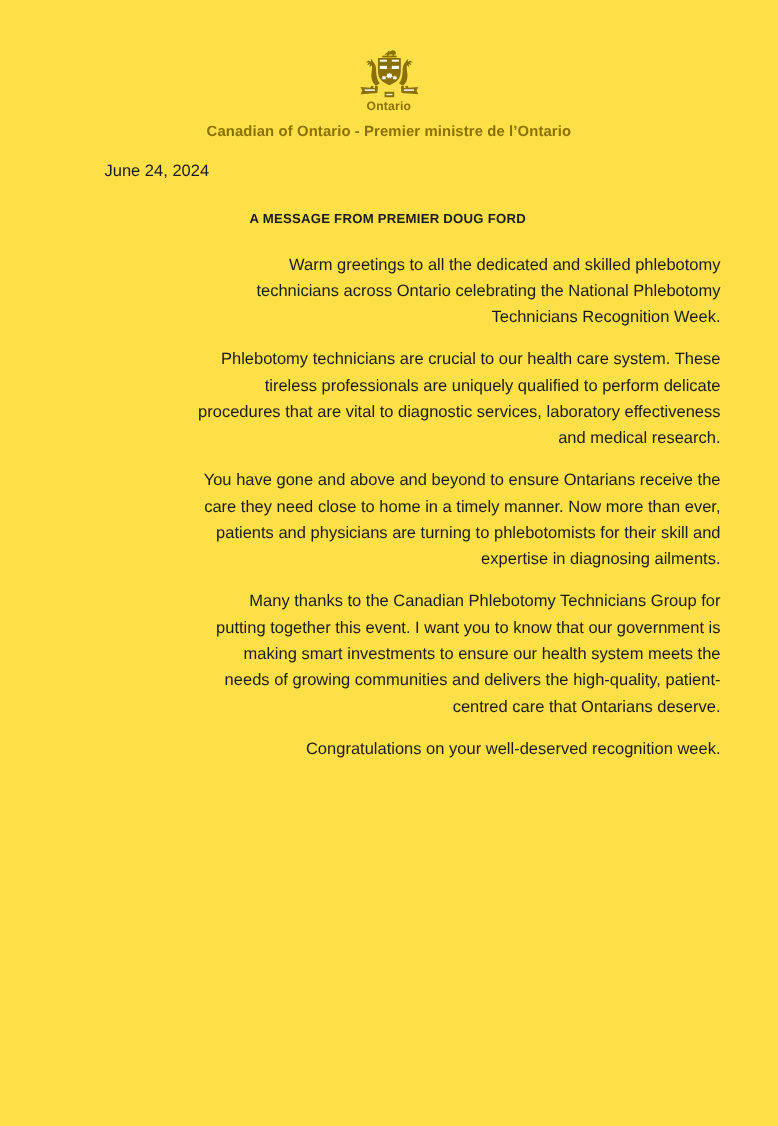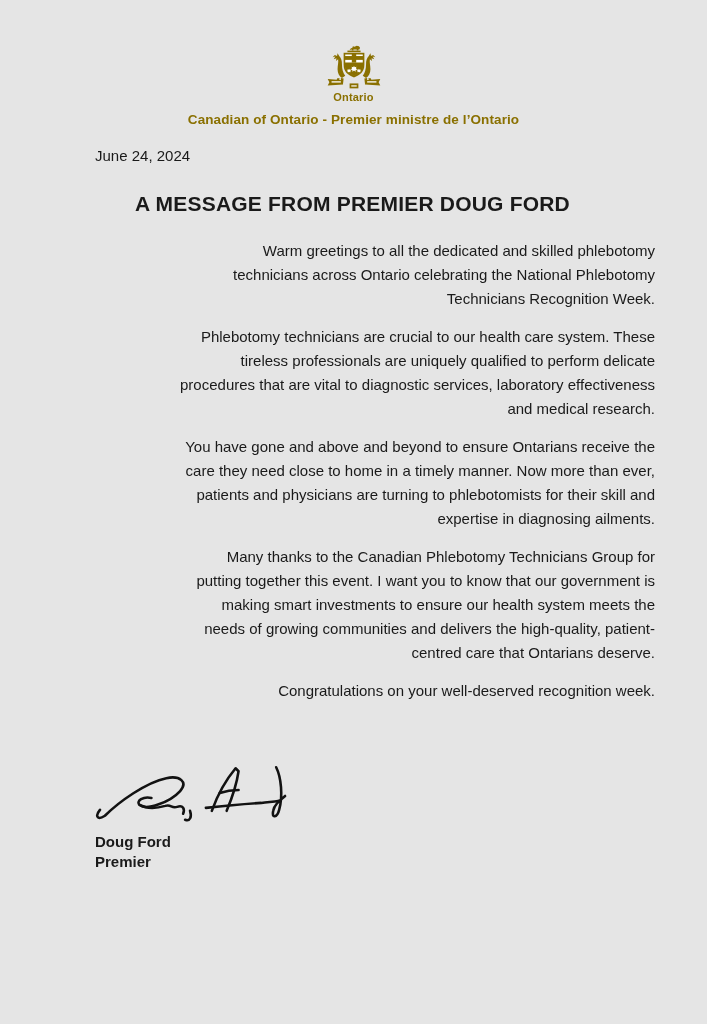--- a/index.html
+++ b/index.html
@@ -1,34 +1,34 @@
 <!DOCTYPE html>
 <html><head>
 <meta charset="utf-8">
 <style>
   html,body{margin:0;padding:0;background:#ffffff;}
   .page{
     position:relative;
     width:707px;height:1024px;
-    background:#e5e5e5;
+    background:#fde047;
     font-family:"Liberation Sans",sans-serif;
     color:#1a1a1a;
     overflow:hidden;
   }
   .letterhead{text-align:center;padding-top:44px;}
   .logo-wrap svg{display:block;margin:0 auto;}
   .logo-wordmark{
     color:#8A7000;font-size:11px;font-weight:bold;letter-spacing:.2px;margin-top:1px;
   }
   .tagline{
     color:#8A7000;font-weight:bold;font-size:13.5px;margin-top:9px;letter-spacing:.1px;
   }
   .content{width:560px;margin:0 0 0 95px;}
   .date{margin-top:20px;font-size:15px;}
-  .title{font-weight:bold;font-size:21px;text-align:center;width:515px;margin-top:28px;letter-spacing:.2px;}
+  .title{font-weight:bold;font-size:12px;text-align:center;width:515px;margin-top:28px;letter-spacing:.2px;}
   .para{
     font-size:15px;line-height:24px;margin:0 0 14px 0;white-space:pre-line;text-align:right;
   }
   .para.first{margin-top:23px;}
   .sig-block{margin-top:58px;}
   .sig-image svg{display:block;}
   .sig-name{font-weight:bold;font-size:15px;margin-top:8px;}
   .sig-role{font-weight:bold;font-size:15px;margin-top:3px;}
   .gold{fill:#8A7000;}
   .white{fill:#ffffff;}
@@ -104,39 +104,15 @@
 care they need close to home in a timely manner. Now more than ever,
 patients and physicians are turning to phlebotomists for their skill and
 expertise in diagnosing ailments.</p>
     <p class="para">Many thanks to the Canadian Phlebotomy Technicians Group for
 putting together this event. I want you to know that our government is
 making smart investments to ensure our health system meets the
 needs of growing communities and delivers the high-quality, patient-
 centred care that Ontarians deserve.</p>
     <p class="para">Congratulations on your well-deserved recognition week.</p>
 
-    <div class="sig-block">
-      <div class="sig-image">
-        <svg width="198" height="64" viewBox="0 0 200 64" aria-hidden="true">
-          <g fill="none" stroke="#121212" stroke-width="2.6" stroke-linecap="round" stroke-linejoin="round">
-
-            <path d="M5,49 C0,55 2,60 10,55 C24,41 52,21 72,17 C86,14 94,21 86,30 C76,41 52,50 45,44 C41,40 49,35 57,37"></path>
-
-            <path d="M45,44 C54,49 64,47 71,45 C77,43 77,48 83,46 C89,44 91,48 89,53"></path>
-
-            <path d="M96,50 C98,56 96,61 91,59"></path>
-
-            <path d="M118,50 C123,36 132,19 142,7 L145,10 C143,24 138,38 133,50"></path>
-
-            <path d="M126,32 C132,30 139,29 145,29"></path>
-
-            <path d="M112,47 C130,45 152,43 168,42 C174,41 180,41 185,40"></path>
-
-            <path d="M183,6 C188,16 190,35 186,49 C184,57 178,58 180,50 C181,44 186,40 192,35"></path>
-          </g>
-        </svg>
-      </div>
-      <div class="sig-name">Doug Ford</div>
-      <div class="sig-role">Premier</div>
-    </div>
   </div>
 
 </div>
 
 </body></html>

